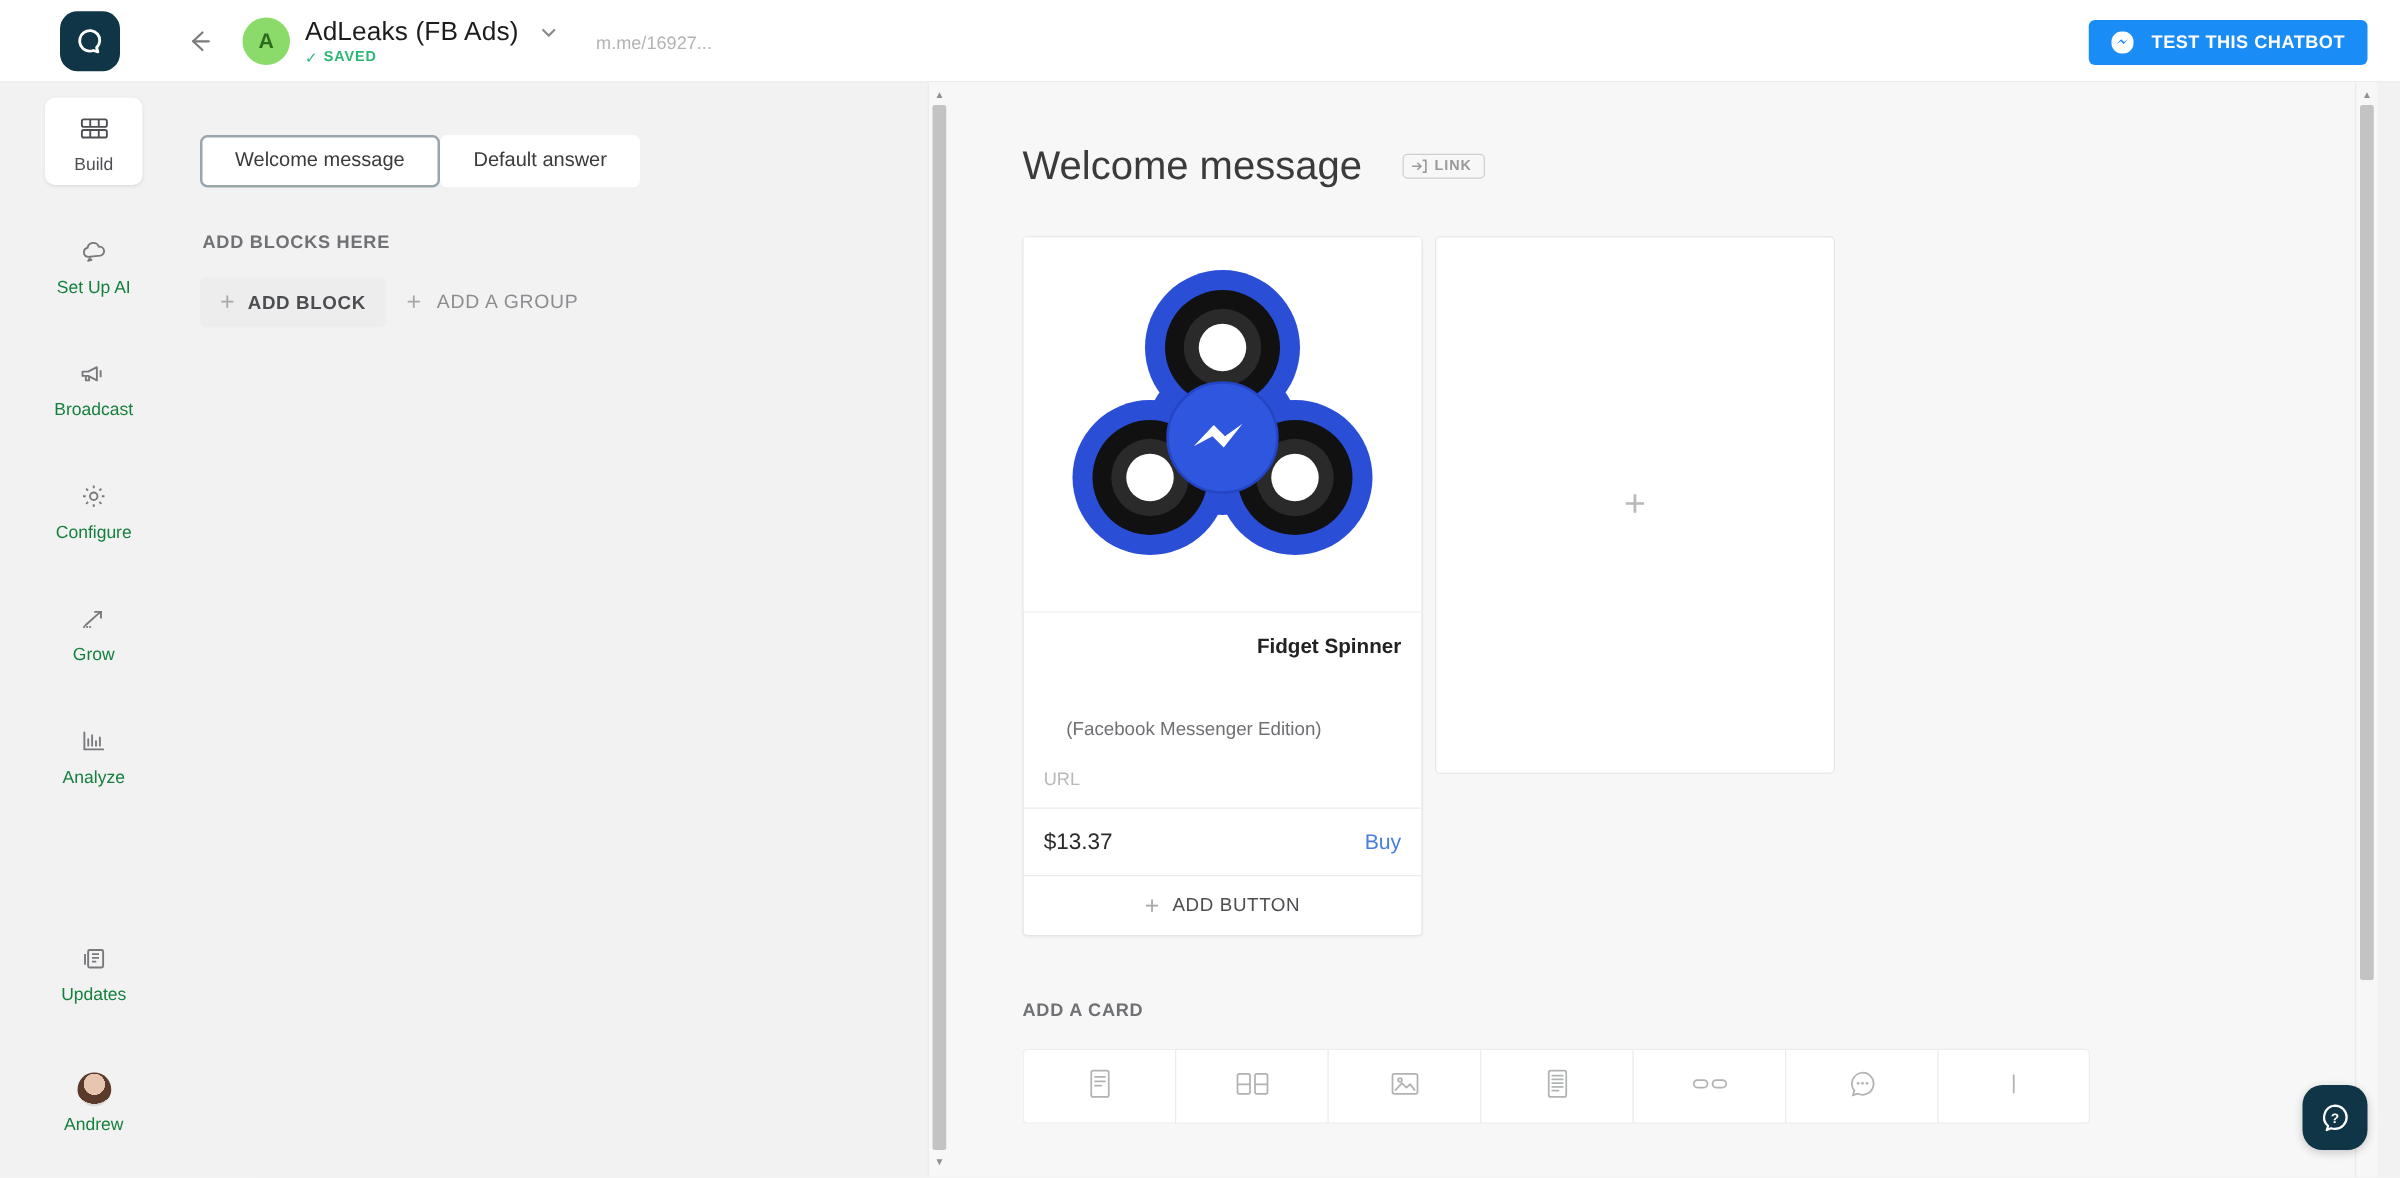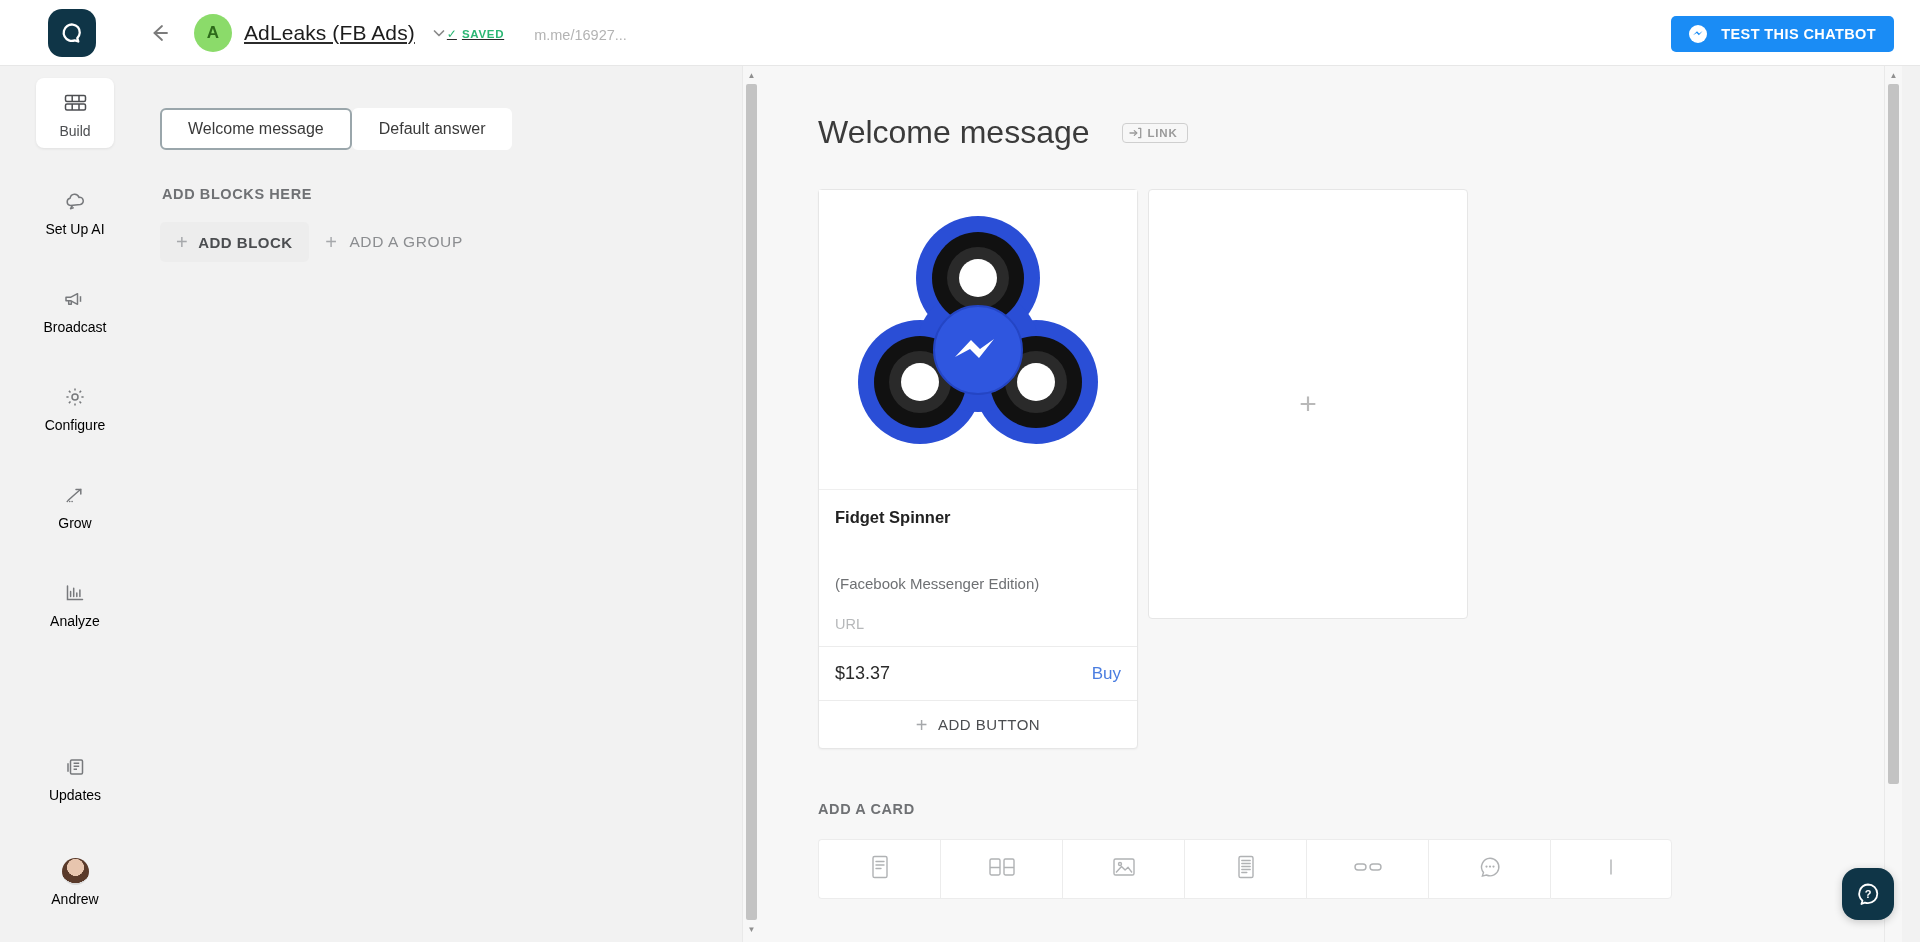--- a/index.html
+++ b/index.html
@@ -30,21 +30,21 @@
     margin-left: 48px; width: 30px; height: 30px;
     display: flex; align-items: center; justify-content: center;
     color: #6d6d6d; flex: none; cursor: pointer;
   }
   .page-avatar {
     margin-left: 20px; width: 38px; height: 38px; border-radius: 50%;
     background: #8bdb6a; color: #2d6b1a;
     display: flex; align-items: center; justify-content: center;
     font-size: 17px; font-weight: bold; flex: none;
   }
-  .page-meta { margin-left: 12px; display: flex; flex-direction: row; justify-content: center; text-decoration: underline; }
+  .page-meta { margin-left: 12px; display: flex; flex-direction: column; justify-content: center; }
   .page-title-row { display: flex; align-items: center; }
   .page-title { font-size: 21px; color: #1c1c1c; letter-spacing: .1px; }
   .chev { margin-left: 16px; color: #8a8a8a; display: flex; }
   .page-saved { display: flex; align-items: center; margin-top: 2px; }
   .page-saved .tick { color: #2bb673; font-size: 12px; margin-right: 5px; line-height: 1; }
   .page-saved .txt { font-size: 11.5px; color: #2bb673; letter-spacing: .7px; font-weight: bold; }
   .page-url { margin-left: 30px; font-size: 14.5px; color: #b3b3b3; align-self: center; margin-top: 4px; }
   #test-chatbot {
     position: absolute; right: 26px; top: 16px;
     height: 36px; padding: 0 18px; border: none; border-radius: 5px;
@@ -55,21 +55,21 @@
 
   
   #leftnav {
     position: absolute; top: 66px; left: 0; width: 150px; height: 876px;
     background: #f2f2f2;
     display: flex; flex-direction: column; align-items: center; gap: 16px;
   }
   .nav-item {
     width: 78px; padding: 12px 0 9px; margin-top: 12px;
     display: flex; flex-direction: column; align-items: center;
-    border-radius: 8px; cursor: pointer; color: #000000;
+    border-radius: 8px; cursor: pointer; color: #15803d;
   }
   .nav-item.active { background: #ffffff; box-shadow: 0 1px 3px rgba(0,0,0,.08); color: #4c4e51; }
   .nav-item .nav-ico { height: 26px; display: flex; align-items: center; justify-content: center; }
   .nav-item .nav-lbl { margin-top: 7px; font-size: 14px; }
   .nav-spacer { flex: 1 1 auto; }
   .nav-avatar {
     width: 27px; height: 27px; border-radius: 50%;
     background: radial-gradient(circle at 50% 35%, #e7c5ae 0 38%, #5a3a2a 39% 70%, #d8d8d8 71%);
     overflow: hidden;
   }
@@ -126,22 +126,22 @@
   .cards-row { display: flex; gap: 10px; padding: 38px 0 0 58px; }
   .card {
     width: 320px; background: #fff; border: 1px solid #e6e6e6; border-radius: 4px;
     box-shadow: 0 1px 2px rgba(0,0,0,.04);
   }
   .card-img {
     height: 300px; background: #ffffff; border-bottom: 1px solid #efefef;
     display: flex; align-items: center; justify-content: center;
   }
   .card-body { padding: 18px 16px 14px; }
-  .card-title { font-size: 16.5px; font-weight: bold; color: #222; }
-  .card-sub { margin-top: 48px; font-size: 15px; color: #6e7073; }
+  .card-title { font-size: 16.5px; font-weight: bold; color: #222; text-align: right; }
+  .card-sub { margin-top: 48px; font-size: 15px; color: #6e7073; margin-left: 18px; }
   .card-url { margin-top: 24px; font-size: 14.5px; color: #b6b8ba; }
   .card-price-row {
     border-top: 1px solid #ececec; padding: 16px; display: flex;
     align-items: center; justify-content: space-between;
   }
   .card-price { font-size: 18px; color: #2b2b2b; }
   .card-buy { font-size: 17px; color: #4a7de0; cursor: pointer; }
   .card-addbtn {
     border-top: 1px solid #ececec; height: 48px; display: flex;
     align-items: center; justify-content: center; gap: 10px;

